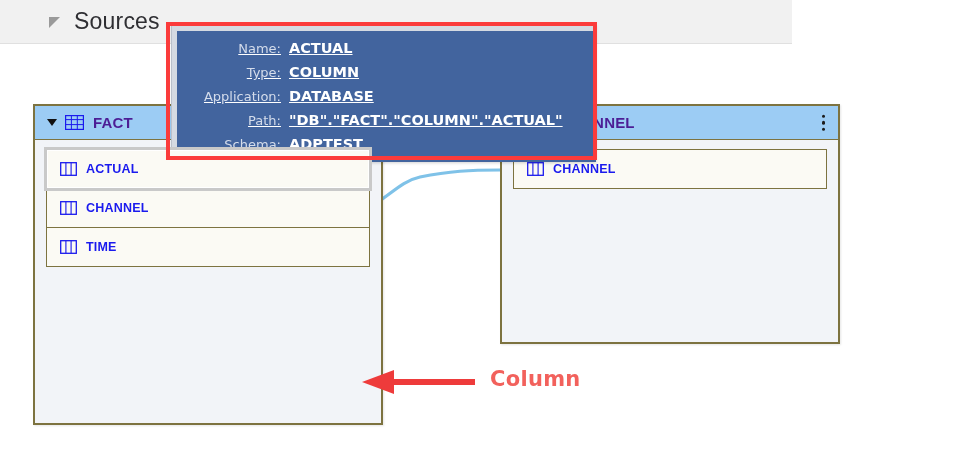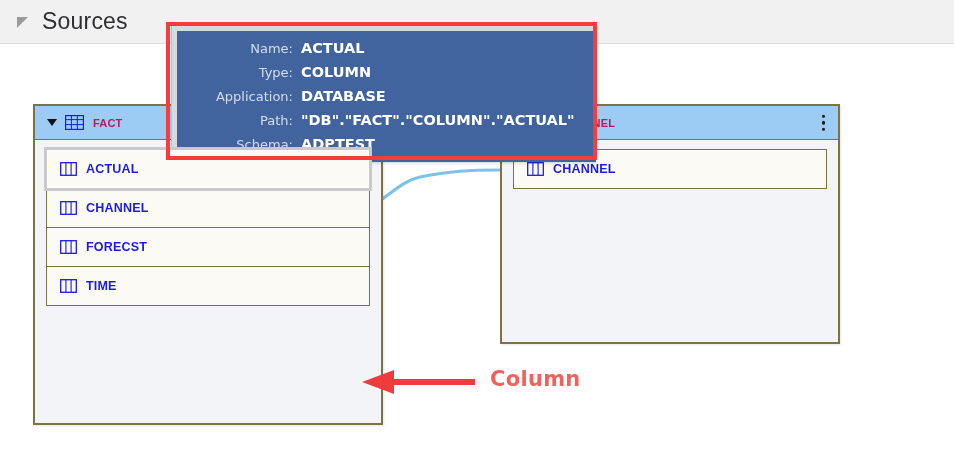--- a/index.html
+++ b/index.html
@@ -13,23 +13,24 @@
   #app {
     position: relative;
     width: 954px; height: 464px;
     background: #ffffff;
   }
 
   
   .header-bar {
     position: absolute;
     left: 0; top: 0;
-    width: 954px; height: 44px;
+    width: 792px; height: 44px;
     background: #f1f1f1;
     border-bottom: 1px solid #e0e0e0;
+    padding-left: 32px;
   }
   .header-inner {
     display: flex;
     align-items: center;
     height: 43px;
     padding-left: 17px;
   }
   .collapse-tri {
     width: 0; height: 0;
     border-left: 11px solid #9a9a9a;
@@ -75,23 +76,23 @@
     border-top: 7px solid #111111;
     margin-right: 8px;
   }
   .table-icon {
     width: 19px; height: 15px;
     margin-right: 9px;
     position: relative;
     flex: 0 0 auto;
   }
   .hdr-label {
-    font-size: 11px;
+    font-size: 15px;
     font-weight: bold;
-    color: #be185d;
+    color: #4c1d95;
     letter-spacing: 0.2px;
   }
   .kebab {
     position: absolute;
     right: 13px; top: 50%;
     transform: translateY(-50%);
     display: flex; flex-direction: column;
     gap: 3px;
     cursor: pointer;
   }
@@ -158,21 +159,22 @@
     background: #d5dae2;
     border: 1px solid #b9c0cb;
     box-shadow: 1px 1px 3px rgba(0,0,0,0.18);
   }
   .tooltip {
     position: absolute;
     left: 177px; top: 31px;
     width: 419px; height: 131px;
     background: #42649e;
     color: #ffffff;
-    padding: 9px 10px 8px 12px;
+    padding: 9px 10px 8px 0;
+    text-decoration: underline;
   }
   .tt-row {
     display: flex;
     align-items: baseline;
     height: 24px;
   }
   .tt-key {
     width: 112px;
     text-align: right;
     font-size: 13px;
@@ -251,28 +253,20 @@
             <line x1="11.1" y1="0.7" x2="11.1" y2="13.3" stroke="#1a1aee" stroke-width="1.1"></line>
           </svg>
           <div class="col-label">CHANNEL</div>
         </div>
         <div class="col-row">
           <svg class="col-icon" viewBox="0 0 17 14">
             <rect x="0.7" y="0.7" width="15.6" height="12.6" fill="none" stroke="#1a1aee" stroke-width="1.3"></rect>
             <line x1="5.9" y1="0.7" x2="5.9" y2="13.3" stroke="#1a1aee" stroke-width="1.1"></line>
             <line x1="11.1" y1="0.7" x2="11.1" y2="13.3" stroke="#1a1aee" stroke-width="1.1"></line>
           </svg>
-          <div class="col-label">FORECST</div>
-        </div>
-        <div class="col-row">
-          <svg class="col-icon" viewBox="0 0 17 14">
-            <rect x="0.7" y="0.7" width="15.6" height="12.6" fill="none" stroke="#1a1aee" stroke-width="1.3"></rect>
-            <line x1="5.9" y1="0.7" x2="5.9" y2="13.3" stroke="#1a1aee" stroke-width="1.1"></line>
-            <line x1="11.1" y1="0.7" x2="11.1" y2="13.3" stroke="#1a1aee" stroke-width="1.1"></line>
-          </svg>
           <div class="col-label">TIME</div>
         </div>
       </div>
     </div>
 
     <div class="entity" style="left:500px; top:60px; width:340px; height:240px;">
       <div class="entity-header">
         <div class="hdr-caret"></div>
         <svg class="table-icon" viewBox="0 0 19 15">
           <rect x="0.6" y="0.6" width="17.8" height="13.8" fill="none" stroke="#1a1aee" stroke-width="1.2"></rect>

